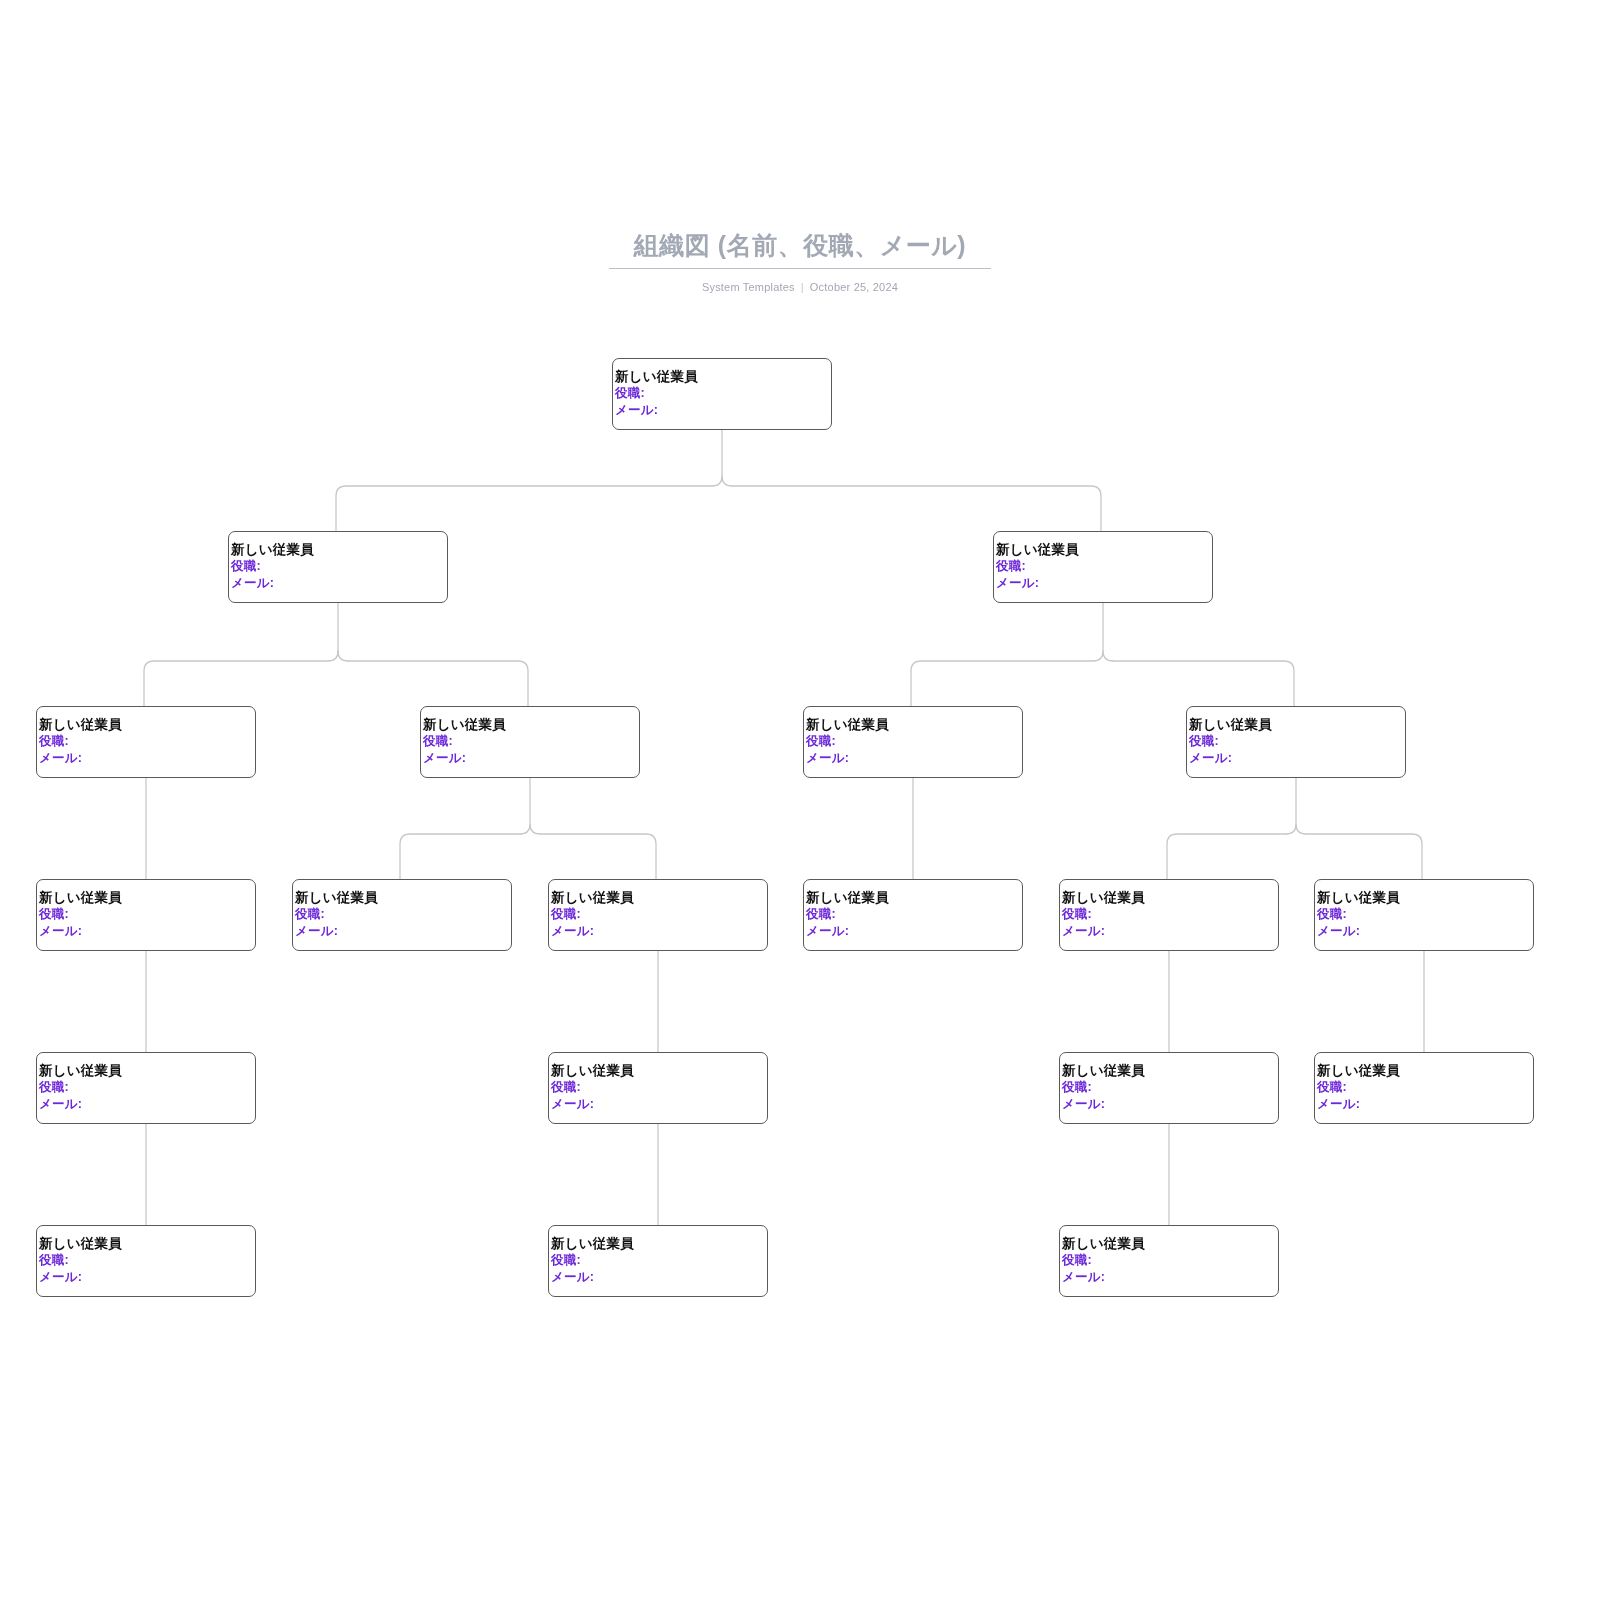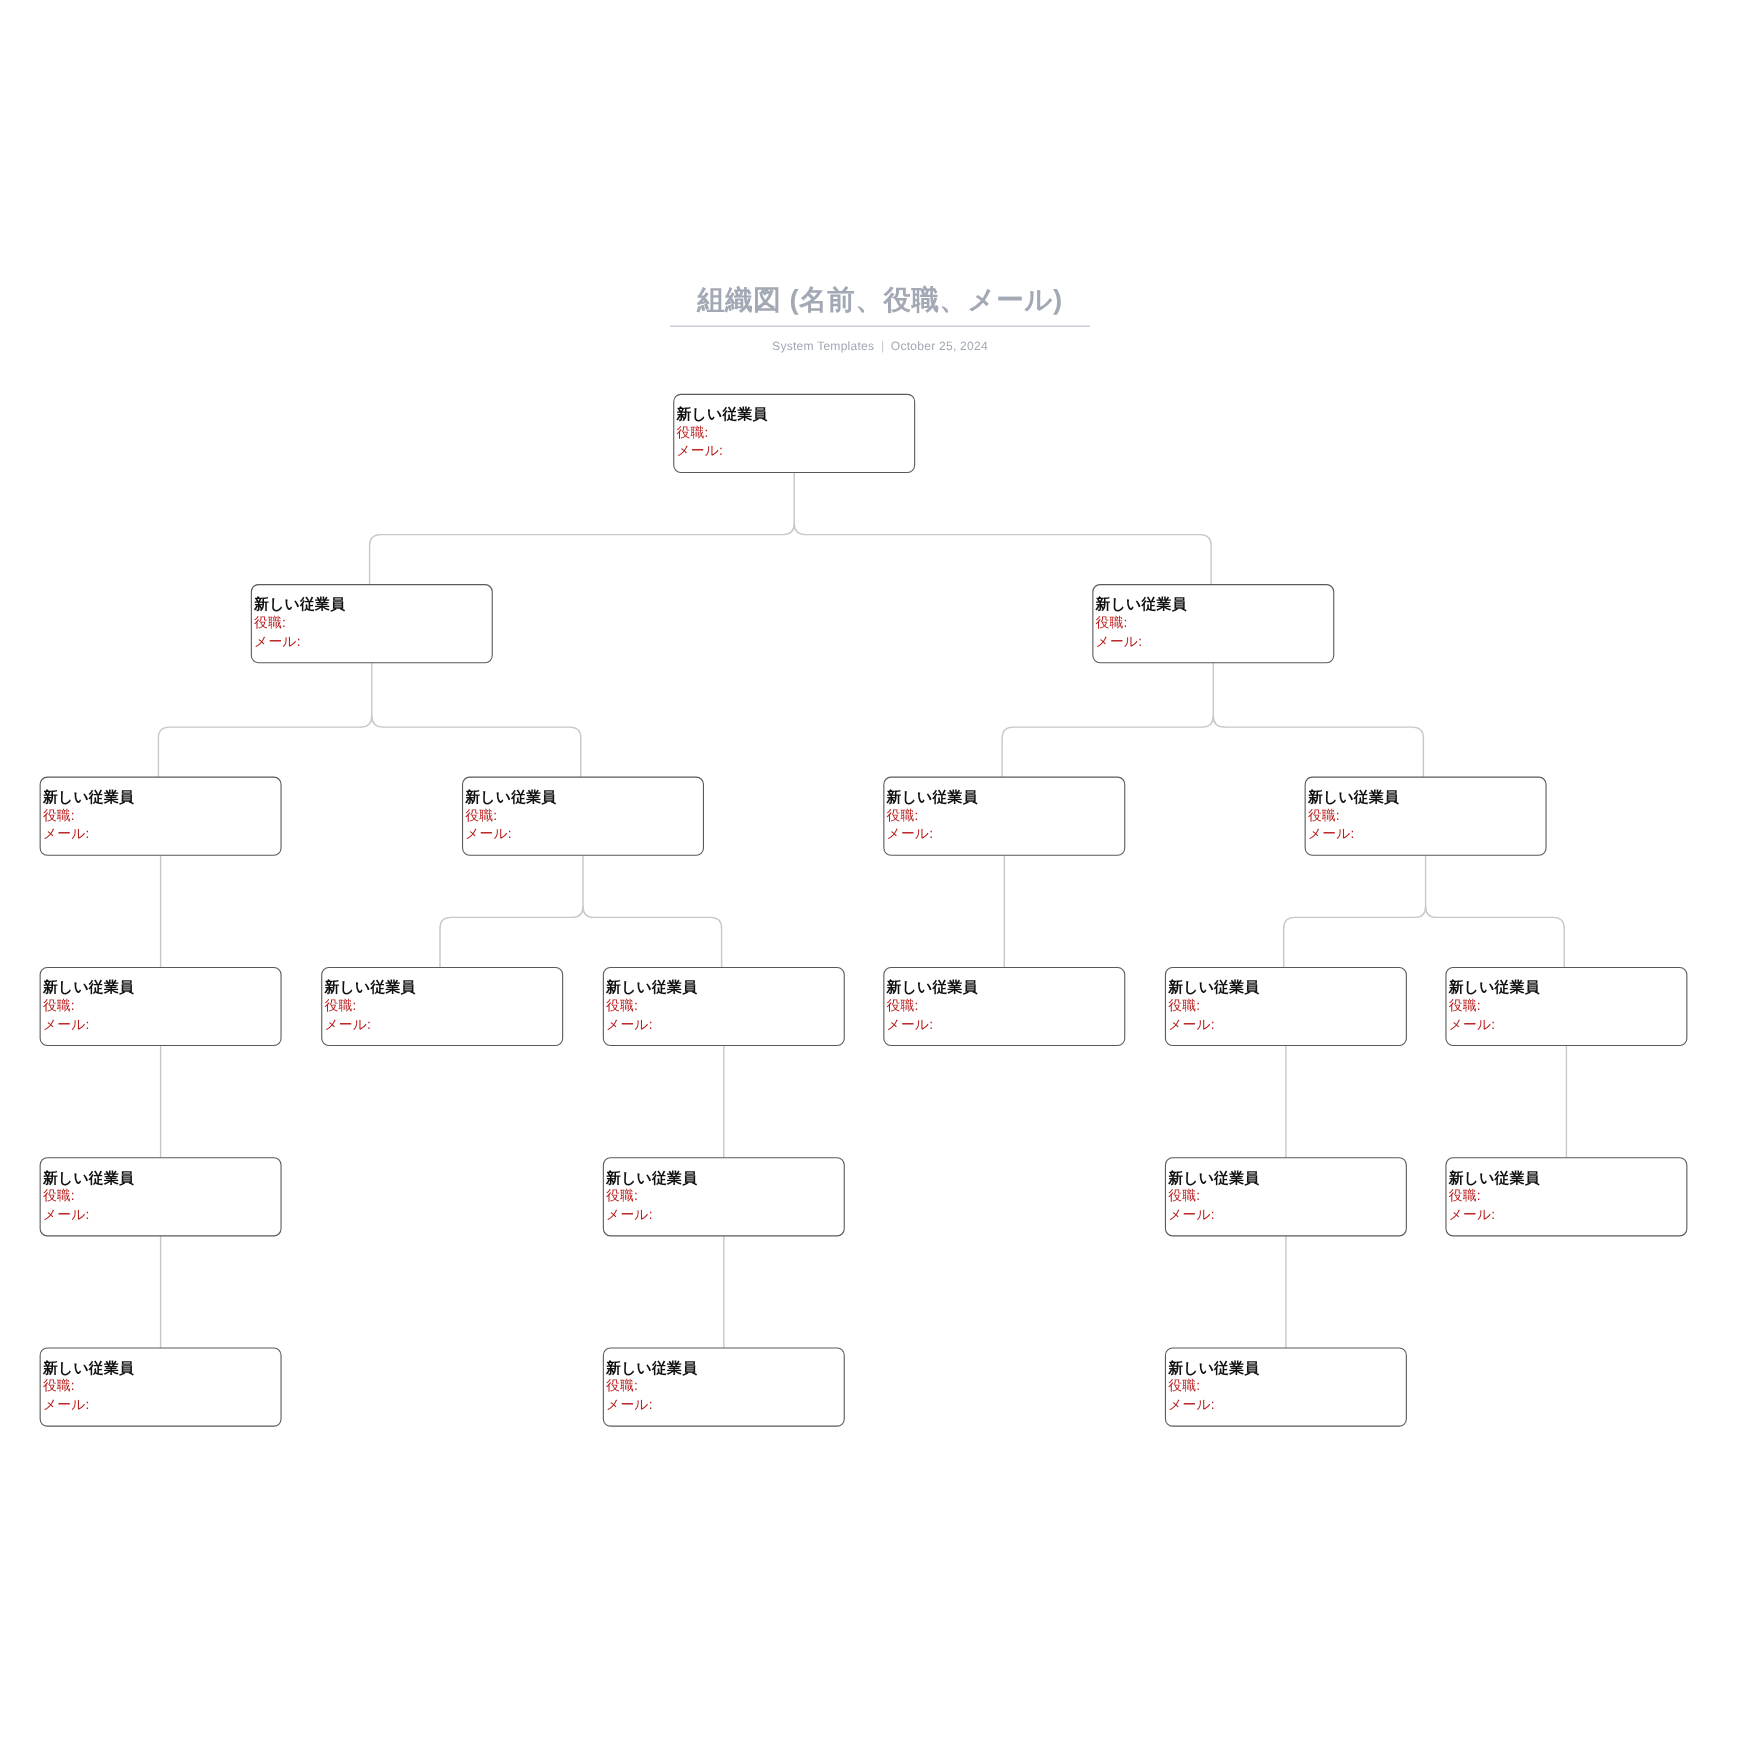--- a/index.html
+++ b/index.html
@@ -18,21 +18,21 @@
     position: relative;
     width: 1600px;
     height: 1600px;
     background: #ffffff;
   }
 
   
   .header {
     position: absolute;
     left: 0;
-    top: 256px;
+    top: 228px;
     width: 1600px;
     text-align: center;
   }
   .header-title {
     font-size: 25px;
     font-weight: bold;
     color: #a2a8b4;
     letter-spacing: 0.5px;
     line-height: 34px;
     padding-bottom: 6px;
@@ -82,24 +82,25 @@
     font-size: 13.5px;
     font-weight: bold;
     color: #111111;
     line-height: 17px;
     letter-spacing: 0.2px;
     white-space: nowrap;
   }
   .node-role,
   .node-email {
     font-size: 12.5px;
-    color: #b91c1c;
+    color: #6d28d9;
     line-height: 17px;
     letter-spacing: 0.2px;
     white-space: nowrap;
+    font-weight: bold;
   }
 </style>
 </head>
 <body>
 
 <div id="canvas">
 
   <div class="header">
     <div class="header-title">組織図 (名前、役職、メール)</div>
     <div class="header-rule"></div>

